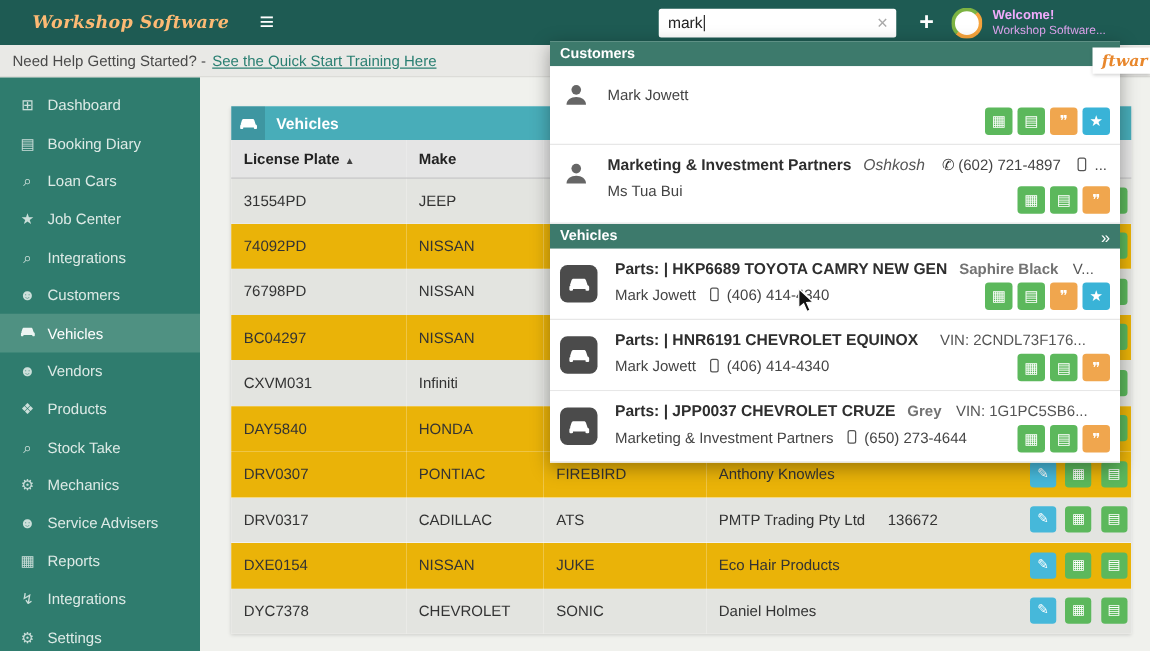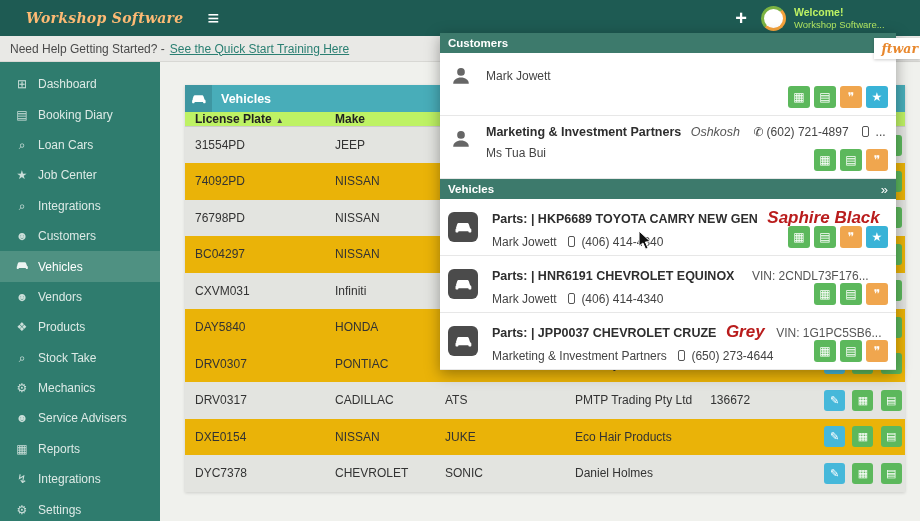--- a/index.html
+++ b/index.html
@@ -12,21 +12,21 @@
     font-weight:bold;font-size:14px;letter-spacing:.3px;white-space:nowrap}
   .menu-icon{color:#fff;font-size:20px;margin-left:24px;cursor:pointer;line-height:1}
   .top-spacer{flex:1}
   .searchbox{width:190px;height:23px;background:#fff;border-radius:2px;display:flex;
     align-items:center;padding:0 7px;font-size:12.5px;color:#222;cursor:text}
   .caret{width:1px;height:13px;background:#333;margin-left:1px}
   .clear-x{margin-left:auto;color:#aaa;font-size:15px;line-height:1;cursor:pointer}
   .add-btn{color:#fff;font-size:20px;margin:0 14px 0 18px;font-weight:bold;cursor:pointer;line-height:1}
   .badge{width:25px;height:25px;border-radius:50%;background:#fff;border:3px solid;
     border-color:#7cb342 #f5a33c #f5a33c #7cb342;flex-shrink:0}
-  .welcome{margin-left:8px;color:#bef264;line-height:1.25;width:112px;overflow:hidden;white-space:nowrap}
+  .welcome{margin-left:8px;color:#f0abfc;line-height:1.25;width:112px;overflow:hidden;white-space:nowrap}
   .welcome .l1{font-size:10.5px;font-weight:bold}
   .welcome .l2{font-size:9.5px;opacity:.92}
   
   .helpbar{height:26px;background:#e9e9e6;display:flex;align-items:center;padding-left:10px;
     font-size:12px;color:#4a4a4a;border-bottom:1px solid #d8d8d4}
   .helpbar a{color:#2a7f72;margin-left:5px;text-decoration:underline;cursor:pointer}
   .toast{position:absolute;top:38px;right:0;background:#fff;color:#e8872c;font-style:italic;
     font-weight:bold;font-size:12.5px;padding:3px 2px 3px 7px;z-index:60;
     box-shadow:0 1px 3px rgba(0,0,0,.2);font-family:"DejaVu Serif",serif}
   
@@ -39,22 +39,22 @@
   .main{flex:1;background:#f0f1ed;position:relative;overflow:hidden}
   
   .panel{margin:23px 15px 0 25px;background:#fff;box-shadow:0 1px 3px rgba(0,0,0,.15)}
   .panel-head{height:27px;background:#48adb9;display:flex;align-items:center;color:#fff}
   .car-square{width:27px;height:27px;background:rgba(0,0,0,.13);display:flex;
     align-items:center;justify-content:center;flex-shrink:0}
   .panel-title{margin-left:9px;font-size:12.5px;font-weight:bold}
   table{width:100%;border-collapse:collapse;font-size:12px;table-layout:fixed}
   col.c-plate{width:140px}col.c-make{width:110px}col.c-model{width:130px}
   col.c-owner{width:255px}col.c-act{width:85px}
-  thead th{height:14px;text-align:left;padding:0 10px;font-size:12px;color:#222;
-    background:#bef264;border-bottom:1px solid #ccc;font-weight:bold}
+  thead th{height:30px;text-align:left;padding:0 10px;font-size:12px;color:#222;
+    background:#e5e5e5;border-bottom:1px solid #ccc;font-weight:bold}
   .sort{font-size:8px;margin-left:4px;color:#444}
   tbody td{height:36.5px;padding:0 10px;color:#333;overflow:hidden;white-space:nowrap}
   tr.r-dark td{background:#e3e4e0}
   tr.r-light td{background:#eab308}
   .ref{margin-left:18px}
   td.actions{text-align:right;padding:0 8px 0 0}
   .act{display:inline-flex;width:21px;height:21px;border:none;border-radius:3px;color:#fff;
     font-size:11px;align-items:center;justify-content:center;margin-left:4px;cursor:pointer;
     vertical-align:middle;padding:0;line-height:1}
   .act.blue{background:#46b8da}.act.green{background:#5cb85c}
@@ -69,39 +69,44 @@
   .card.customer{height:63px}
   .card.vehicle{height:57px}
   .person-wrap{position:absolute;left:10px;top:12px}
   .car-chip{width:30px;height:30px;background:#4b4b4b;border-radius:6px;display:flex;
     align-items:center;justify-content:center;position:absolute;left:8px;top:13px}
   .card .body{margin-left:36px}
   .card.vehicle .body{margin-left:42px}
   .line1{font-size:12.5px;color:#2e2e2e;white-space:nowrap;overflow:hidden}
   .nm{font-weight:bold}
   .city{font-style:italic;color:#555;margin-left:6px}
-  .variant{font-style:italic;font-weight:bold;color:#b91c1c;margin-left:6px;font-size:17px}
+  .variant{font-weight:bold;color:#737373;margin-left:6px;font-size:12px}
   .vin{color:#555;margin-left:8px;font-size:12px}
   .ph{margin-left:10px;color:#444;font-size:12px}
   .phone-ic{font-size:12px;margin-right:3px;color:#333}
   .mob{display:inline-block;width:7px;height:11px;border:1px solid #555;border-radius:2px;
     vertical-align:-1px;margin:0 3px 0 10px}
   .line2{margin-top:7px;font-size:12px;color:#444}
   .line2 .mob{margin-left:8px}
   .btns{position:absolute;right:8px;bottom:7px;display:flex;gap:4px}
   .btns .act{width:22px;height:22px;margin-left:0;font-size:12px}
   .cursor{position:absolute;left:638px;top:230px;z-index:200;pointer-events:none}
 </style>
 </head>
 <body>
 
 <div class="topbar">
   <span class="brand">Workshop Software</span>
   <span class="menu-icon">≡</span>
   <span class="top-spacer"></span>
+  <div class="searchbox">
+    <span>mark</span>
+    <span class="caret"></span>
+    <span class="clear-x">×</span>
+  </div>
   <span class="add-btn">+</span>
   <span class="badge"></span>
   <div class="welcome">
     <div class="l1">Welcome!</div>
     <div class="l2">Workshop Software...</div>
   </div>
 </div>
 
 <div class="helpbar">
   <span>Need Help Getting Started? -</span>

